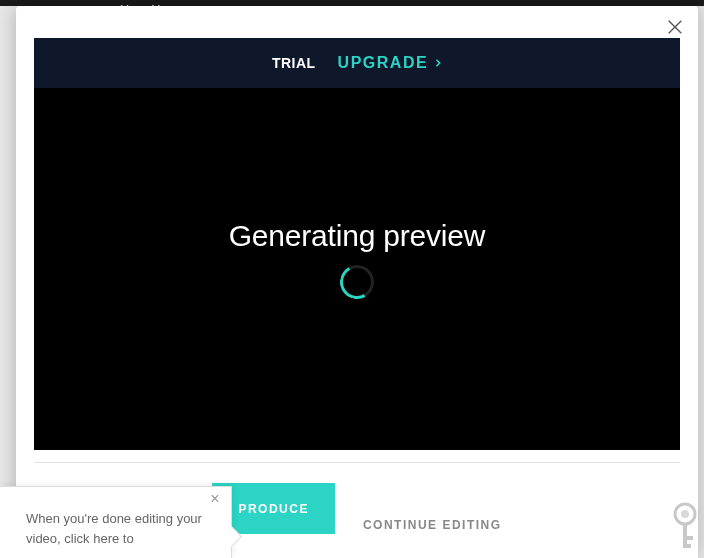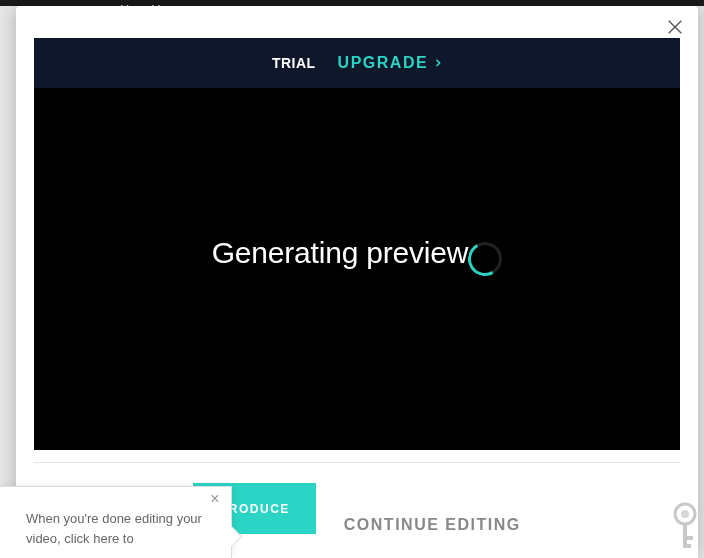--- a/index.html
+++ b/index.html
@@ -41,21 +41,21 @@
     color: #e6e6e6; font-size: 14px;
   }
   .trial-bar .trial-label { color: #fff; font-weight: 700; letter-spacing: 0.5px; margin-right: 4px;}
   .trial-bar .upgrade-link {
     color: #2bd4c4; font-weight: 700; font-size: 16px; letter-spacing: 1.5px;
     cursor: pointer; display: inline-flex; align-items: center; gap: 6px; margin-left: 10px;
   }
   .upgrade-link svg { width: 8px; height: 8px; stroke: #2bd4c4; stroke-width: 2; fill: none; }
 
   .player-body {
-    flex: 1; display: flex; flex-direction: row; align-items: center; justify-content: center;
+    flex: 1; display: flex; flex-direction: column; align-items: center; justify-content: center;
     color: #fff; text-align: center; padding-bottom: 20px;
   }
   .gen-title { font-size: 30px; font-weight: 500; margin-bottom: 12px; letter-spacing: -0.2px;}
   .gen-sub { font-size: 14px; color: #e0e0e0; margin-bottom: 24px; }
   .spinner {
     width: 34px; height: 34px; border-radius: 50%;
     border: 3px solid #222;
     border-left-color: #2bd4c4;
     border-bottom-color: #2bd4c4;
     transform: rotate(15deg);
@@ -67,21 +67,21 @@
     display: flex; justify-content: center; gap: 28px;
     height: 72px;
   }
   .btn-produce {
     background: #2bd4c4; color: #fff; border: none;
     padding: 12px 26px; font-size: 12px; font-weight: 700;
     letter-spacing: 1.5px; cursor: pointer;
   }
   .btn-continue {
     background: none; border: none; color: #888;
-    font-size: 16px; font-weight: 700; letter-spacing: 1.5px; cursor: pointer; margin-top: 32px;
+    font-size: 12px; font-weight: 700; letter-spacing: 1.5px; cursor: pointer; margin-top: 32px;
   }
 
   .tip {
     position: absolute; left: 0; bottom: 0;
     width: 232px; background: #fff;
     border: 1px solid #ddd; border-left: none; border-bottom: none;
     padding: 22px 26px 10px 26px;
     box-shadow: 2px -2px 6px rgba(0,0,0,.06);
   }
   .tip::after {

